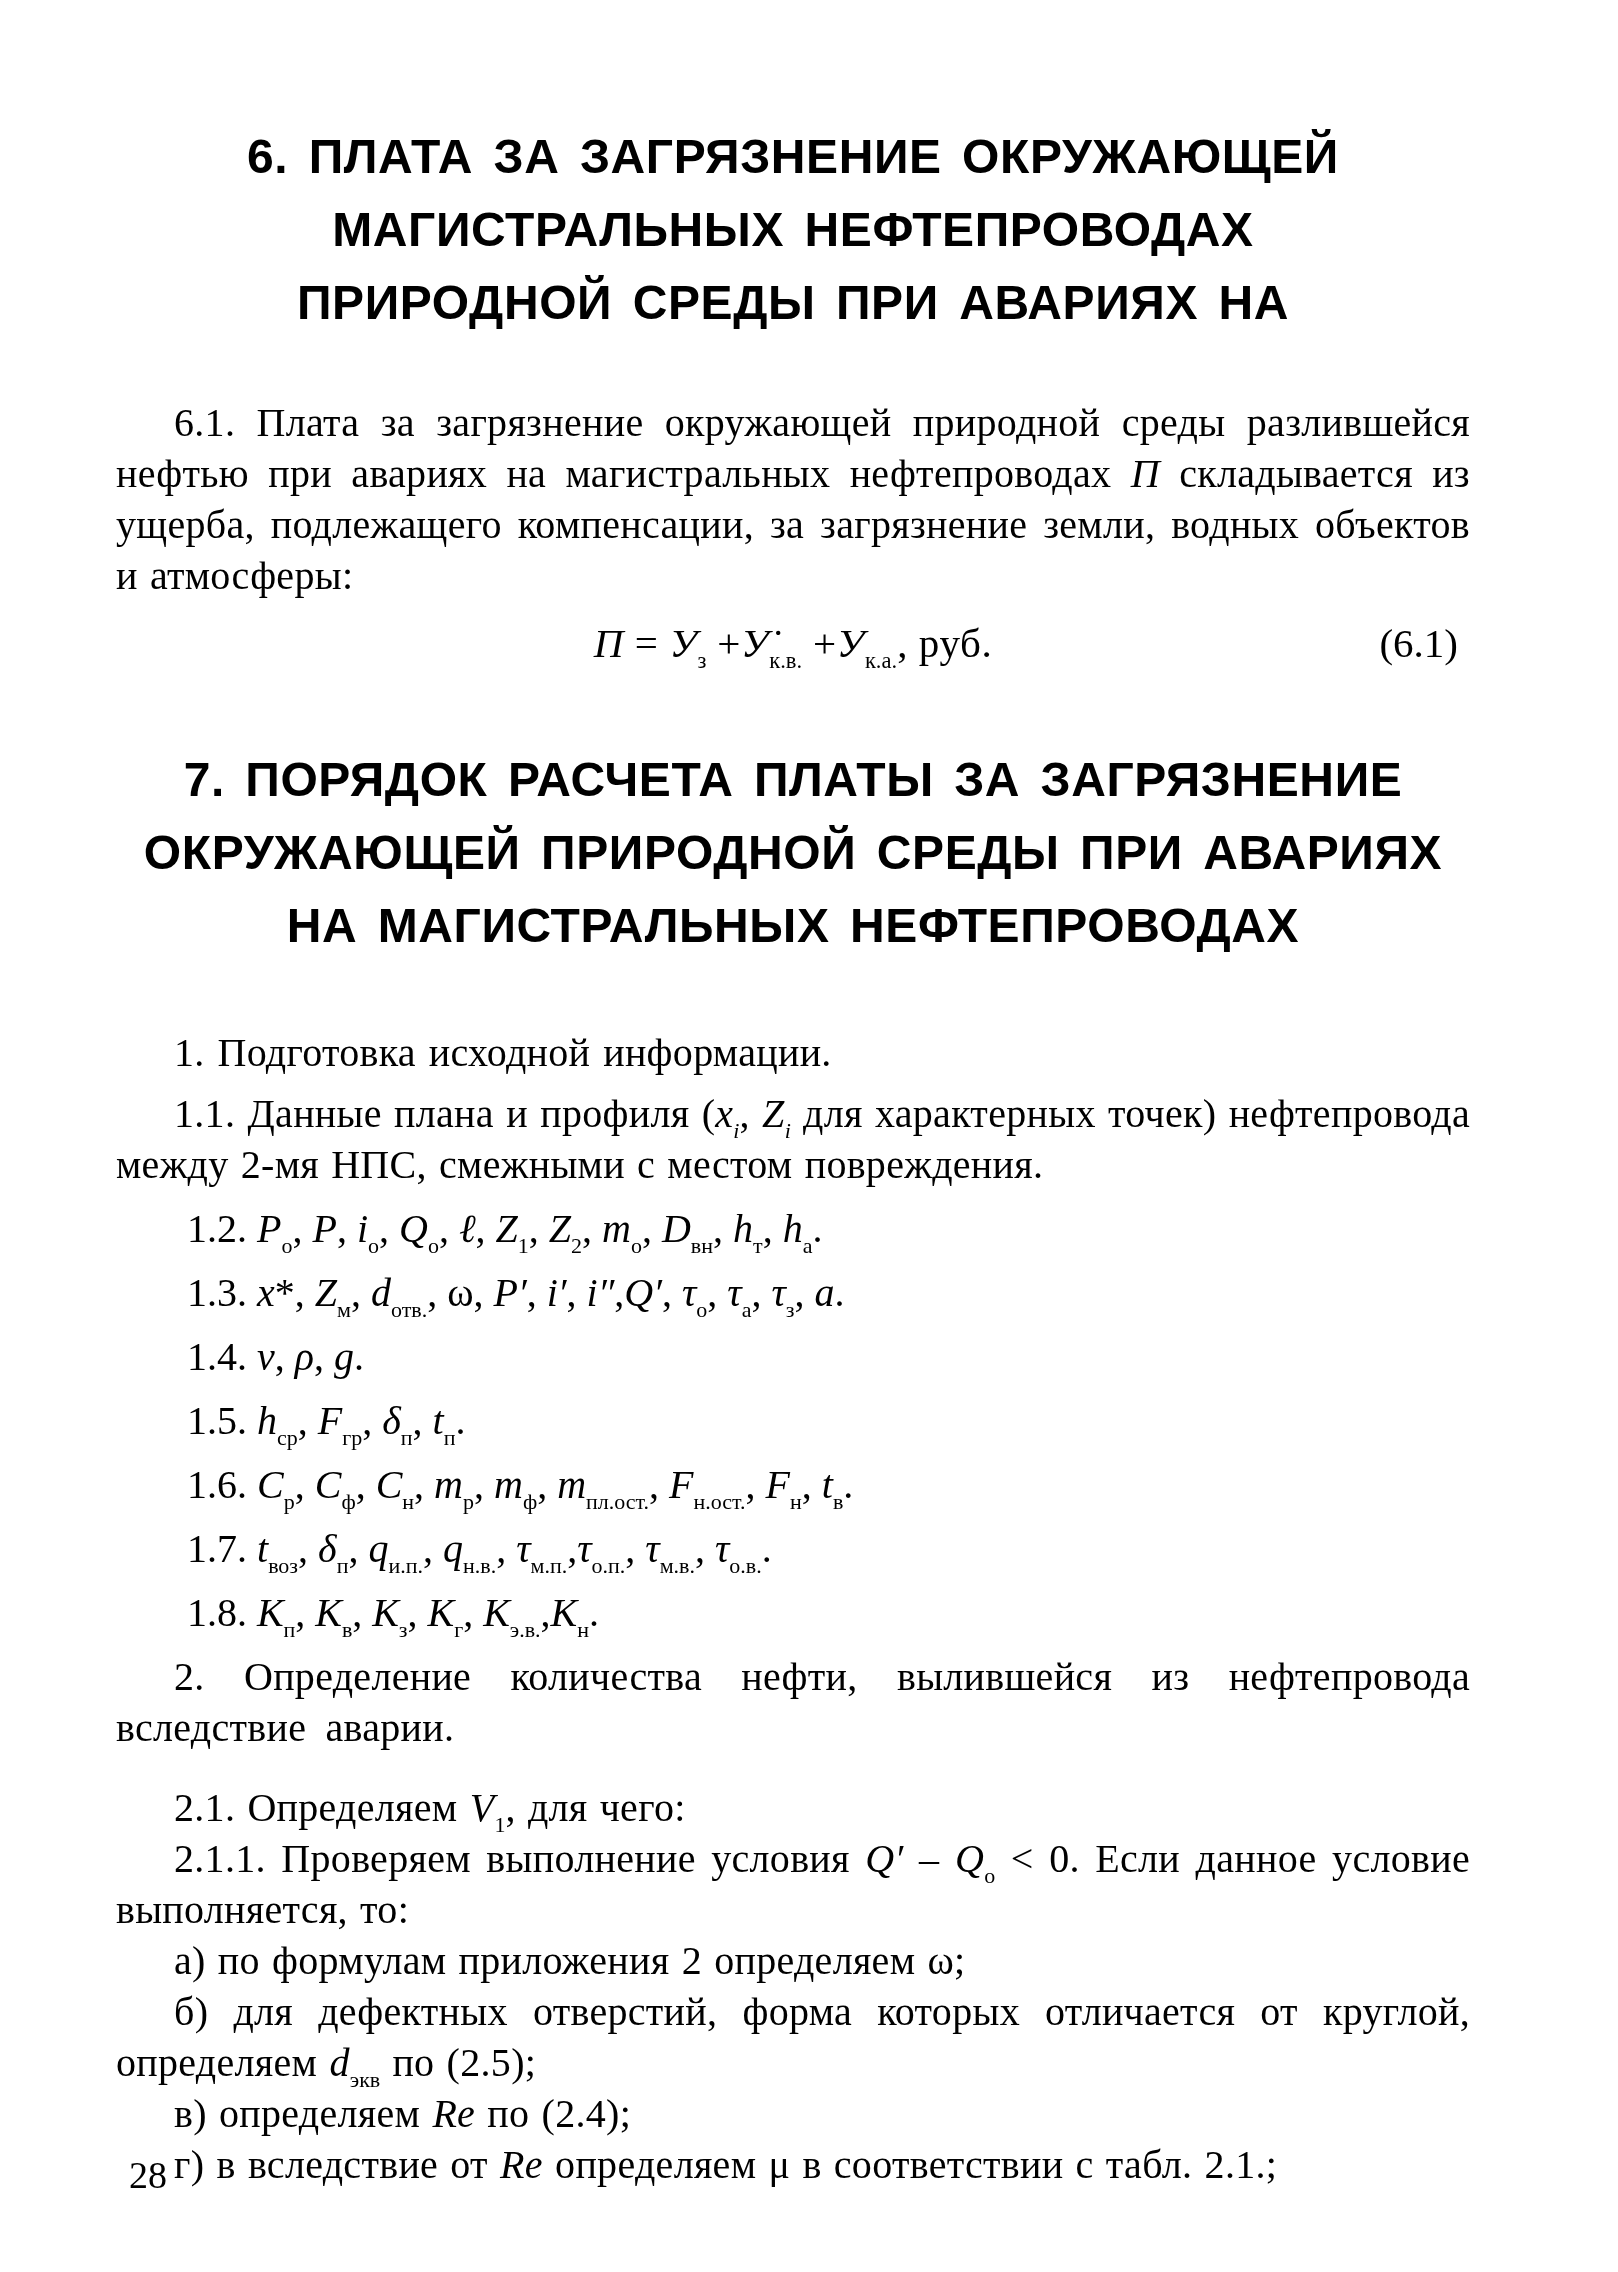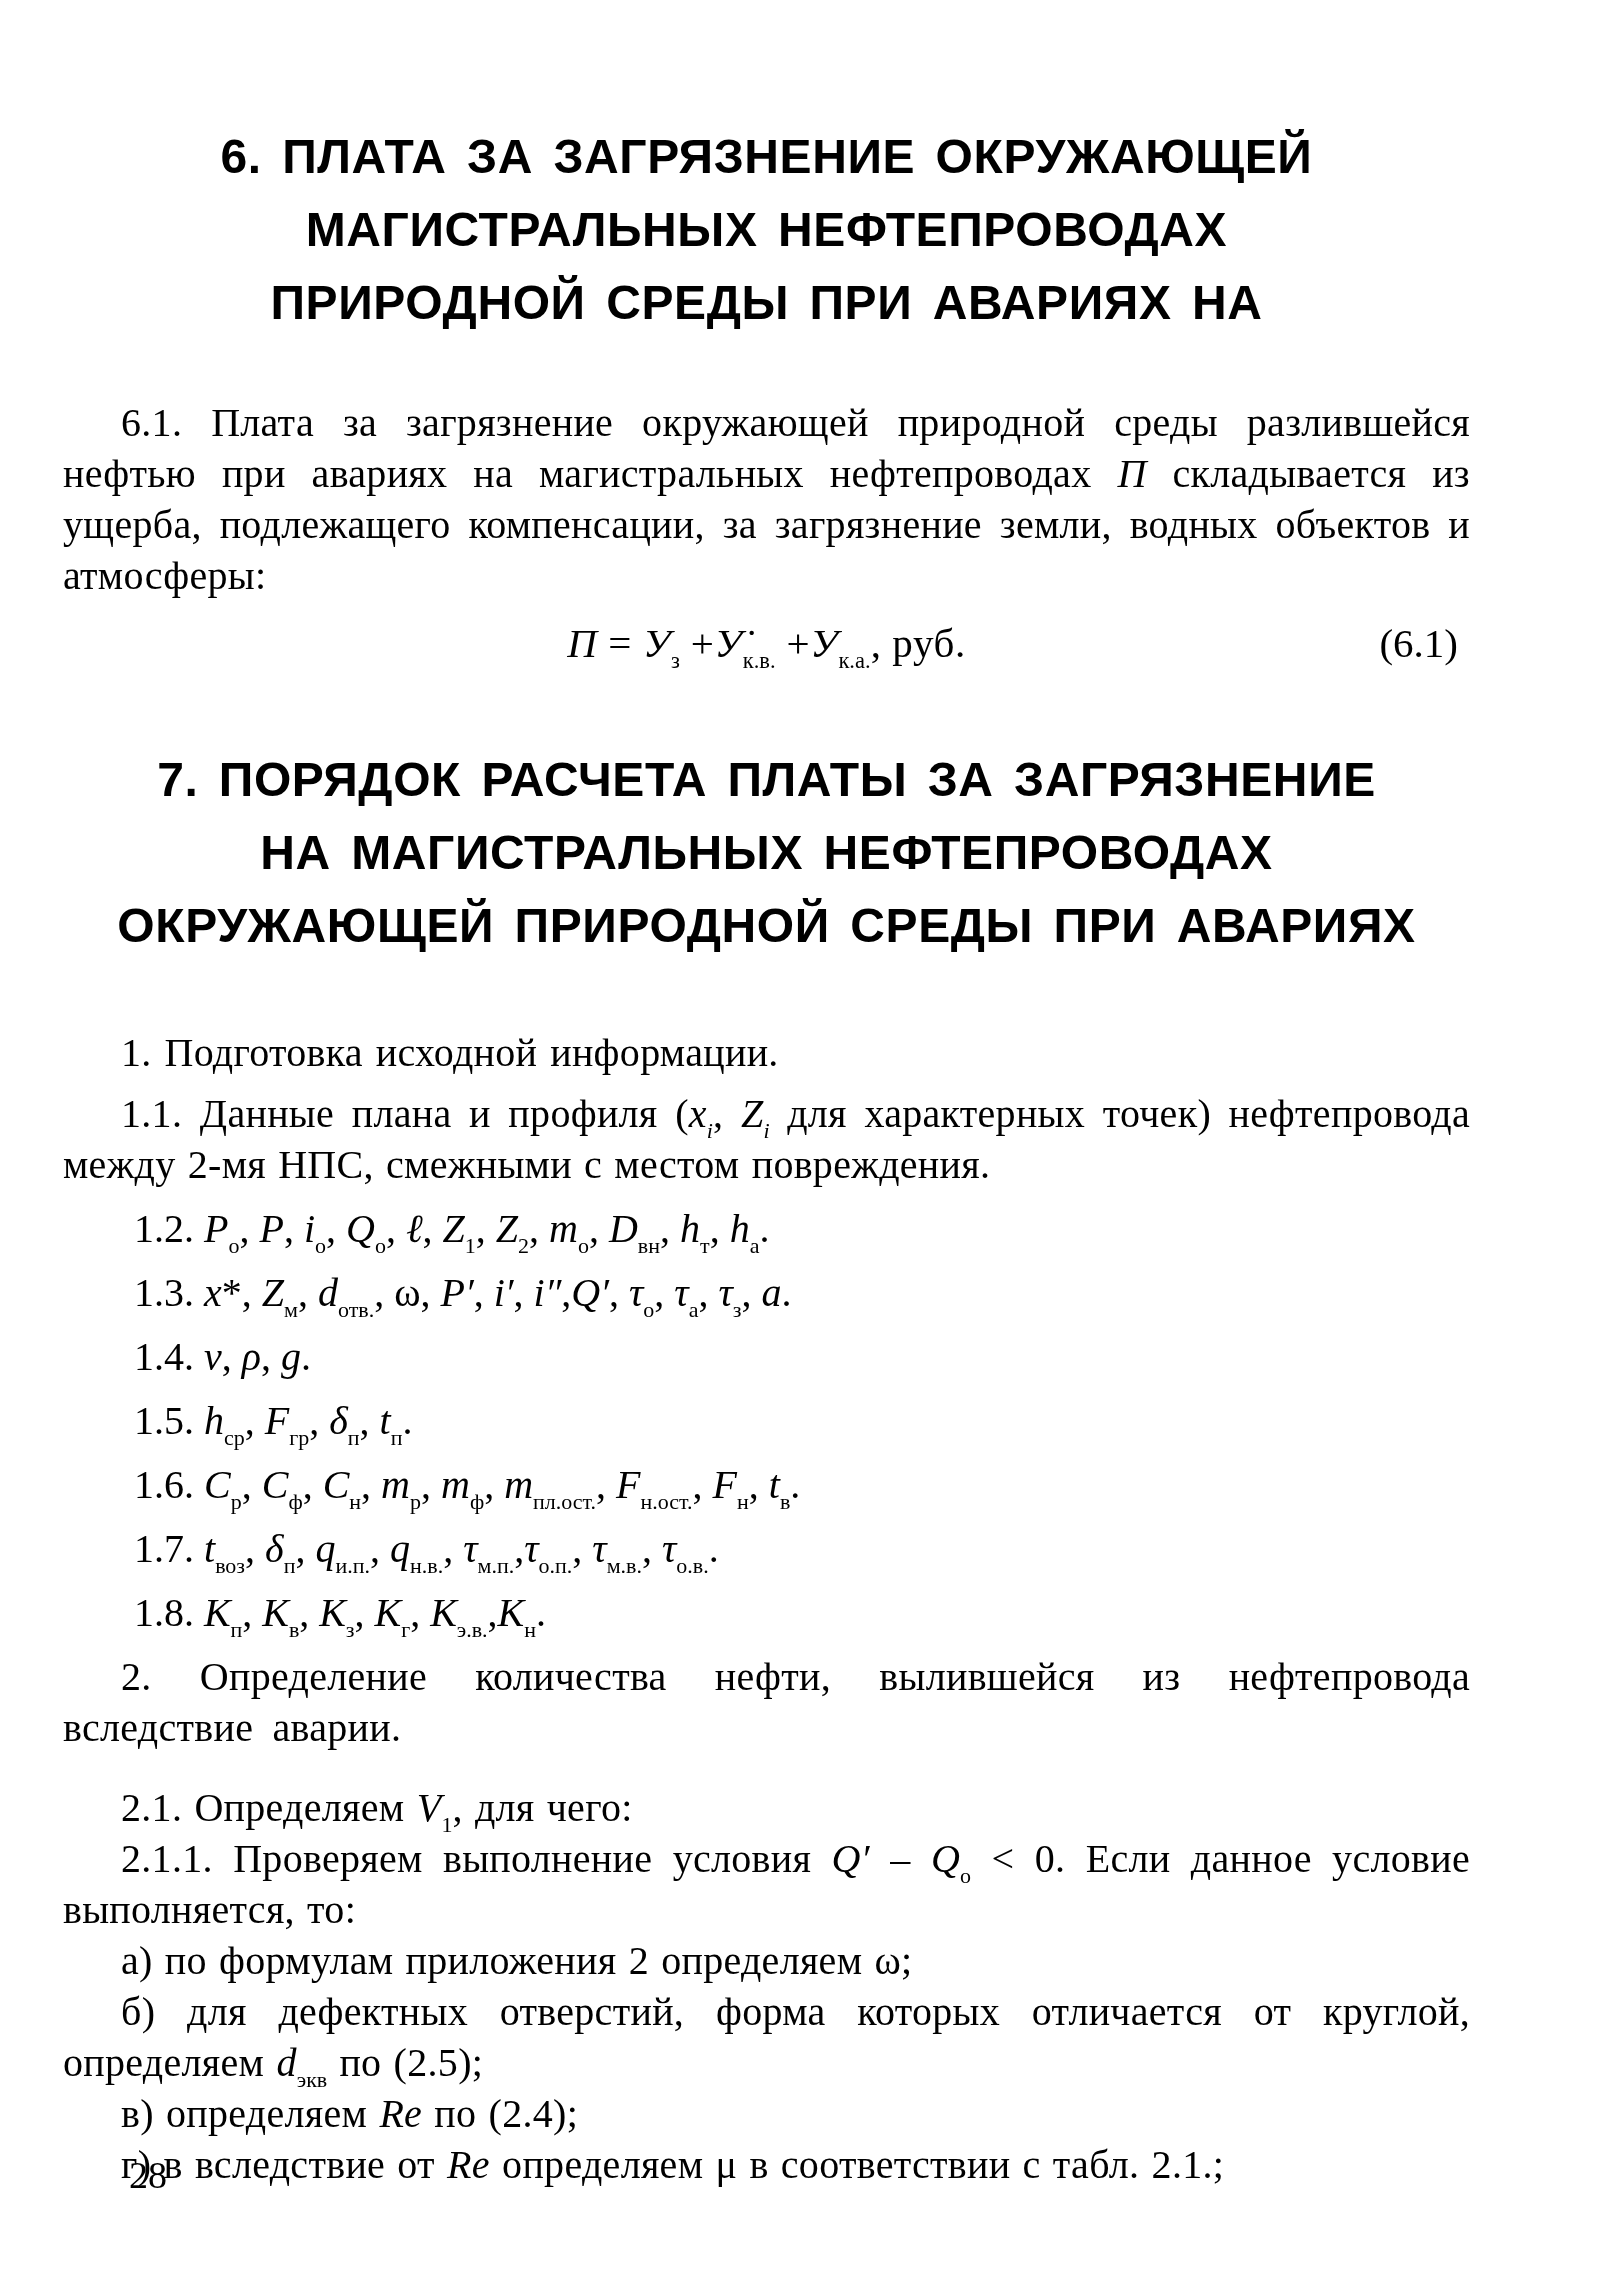--- a/index.html
+++ b/index.html
@@ -5,21 +5,21 @@
   html, body {
     margin: 0;
     padding: 0;
     background: #ffffff;
   }
   .page {
     position: relative;
     width: 1619px;
     height: 2273px;
     box-sizing: border-box;
-    padding: 120px 149px 0 63px;
+    padding: 120px 149px 0 116px;
     background: #ffffff;
     color: #000000;
     font-family: "Liberation Serif", serif;
     font-size: 40px;
     line-height: 51px;
     overflow: hidden;
   }
   .h-sans {
     font-family: "Liberation Sans", sans-serif;
     font-weight: bold;
@@ -105,22 +105,22 @@
 
   <p class="para"><span>6.1. Плата за загрязнение окружающей природной среды разлившейся нефтью при авариях на магистральных нефтепроводах </span><span class="it">П</span><span> складывается из ущерба, подлежащего компенсации, за загрязнение земли, водных объектов и атмосферы:</span></p>
 
   <div class="formula-row">
     <span class="formula"><span class="it">П</span><span> = </span><span class="it">У</span><sub>з</sub><span> +</span><span class="it">У̇</span><sub>к.в.</sub><span> +</span><span class="it">У</span><sub>к.а.</sub><span>, руб.</span></span>
     <span class="eq-num">(6.1)</span>
   </div>
 
   <h1 class="h-sans h7">
     <div>7. ПОРЯДОК РАСЧЕТА ПЛАТЫ ЗА ЗАГРЯЗНЕНИЕ</div>
+    <div>ОКРУЖАЮЩЕЙ ПРИРОДНОЙ СРЕДЫ ПРИ АВАРИЯХ</div>
     <div>НА МАГИСТРАЛЬНЫХ НЕФТЕПРОВОДАХ</div>
-    <div>ОКРУЖАЮЩЕЙ ПРИРОДНОЙ СРЕДЫ ПРИ АВАРИЯХ</div>
   </h1>
 
   <p class="sec-title">1. Подготовка исходной информации.</p>
 
   <p class="para"><span>1.1. Данные плана и профиля (</span><span class="it">x</span><sub class="it">i</sub><span>, </span><span class="it">Z</span><sub class="it">i</sub><span> для характерных точек) нефтепровода между 2-мя НПС, смежными с местом повреждения.</span></p>
 
   <p class="item"><span>1.2. </span><span class="it">P</span><sub>о</sub><span>, </span><span class="it">P</span><span>, </span><span class="it">i</span><sub>о</sub><span>, </span><span class="it">Q</span><sub>о</sub><span>, </span><span class="it">ℓ</span><span>, </span><span class="it">Z</span><sub>1</sub><span>, </span><span class="it">Z</span><sub>2</sub><span>, </span><span class="it">m</span><sub>о</sub><span>, </span><span class="it">D</span><sub>вн</sub><span>, </span><span class="it">h</span><sub>т</sub><span>, </span><span class="it">h</span><sub>а</sub><span>.</span></p>
   <p class="item"><span>1.3. </span><span class="it">x</span><span>*, </span><span class="it">Z</span><sub>м</sub><span>, </span><span class="it">d</span><sub>отв.</sub><span>, ω, </span><span class="it">P′</span><span>, </span><span class="it">i′</span><span>, </span><span class="it">i″</span><span>,</span><span class="it">Q′</span><span>, </span><span class="it">τ</span><sub>о</sub><span>, </span><span class="it">τ</span><sub>а</sub><span>, </span><span class="it">τ</span><sub>з</sub><span>, </span><span class="it">a</span><span>.</span></p>
   <p class="item"><span>1.4. </span><span class="it">ν</span><span>, </span><span class="it">ρ</span><span>, </span><span class="it">g</span><span>.</span></p>
   <p class="item"><span>1.5. </span><span class="it">h</span><sub>ср</sub><span>, </span><span class="it">F</span><sub>гр</sub><span>, </span><span class="it">δ</span><sub>п</sub><span>, </span><span class="it">t</span><sub>п</sub><span>.</span></p>

